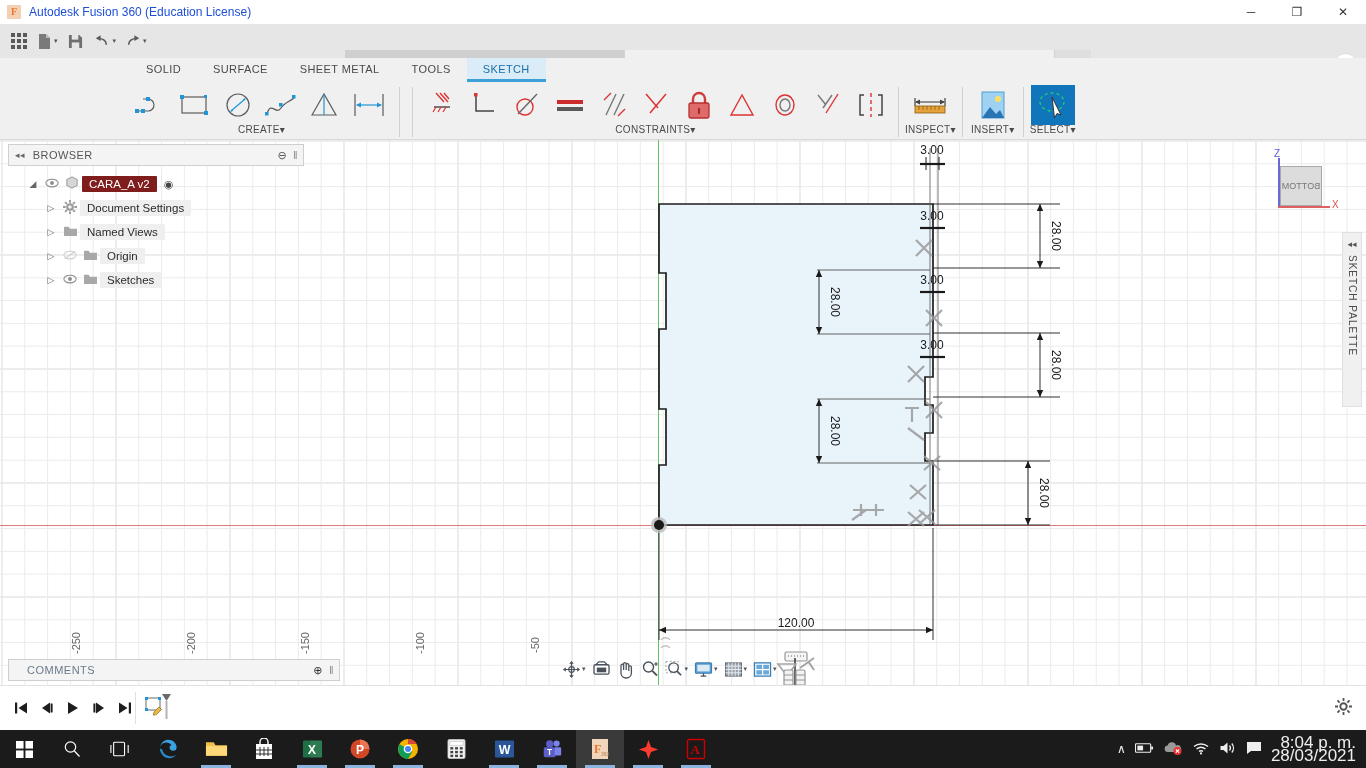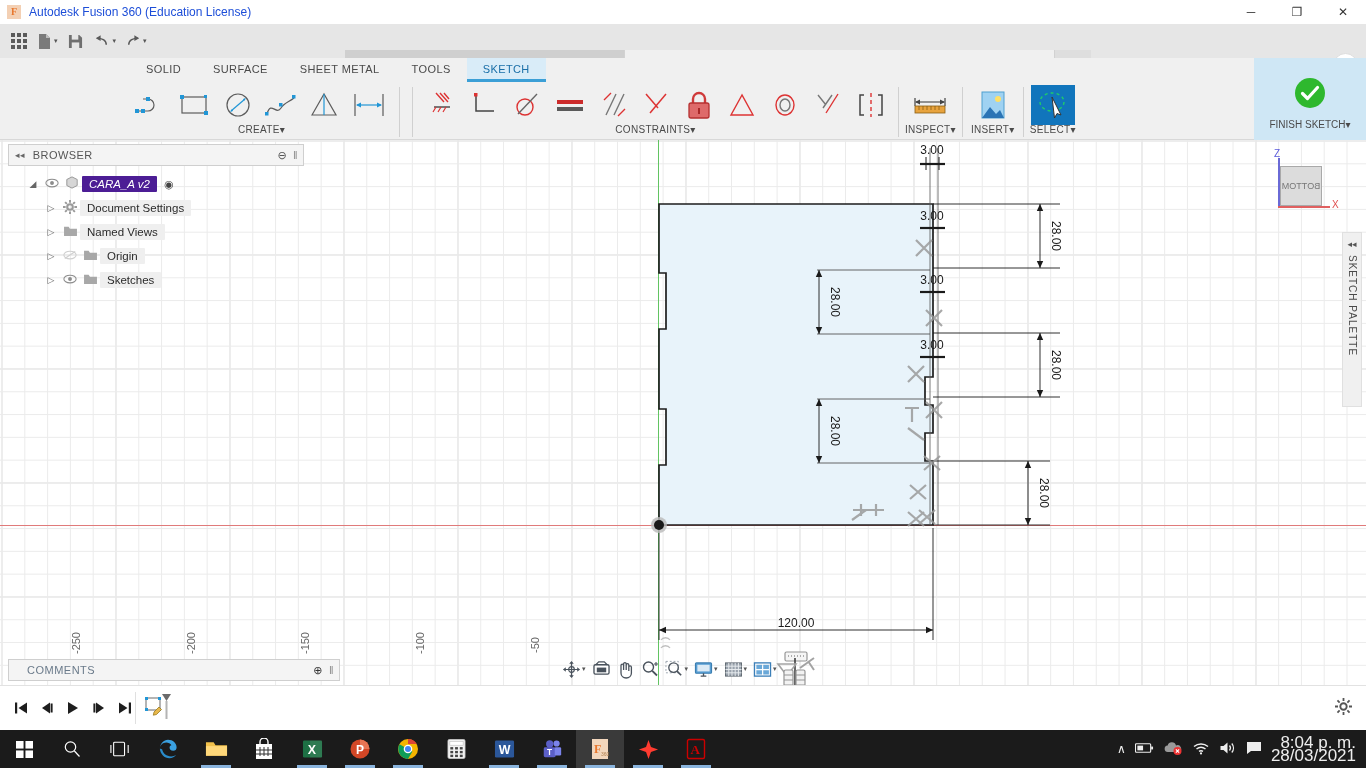--- a/index.html
+++ b/index.html
@@ -146,21 +146,21 @@
   .browser .coll { margin: 0 8px 0 6px; font-size: 9px; color: #666; }
   .browser .right-ic { position: absolute; right: 16px; font-size: 11px; color: #555; }
   .browser .grip { position: absolute; right: 5px; font-size: 11px; color: #888; }
 
   .tree { position: absolute; left: 24px; top: 32px; width: 280px; font-size: 11.5px; color: #2b2b2b; }
   .tnode { display: flex; align-items: center; height: 24px; }
   .tnode .arrow { width: 18px; text-align: center; color: #666; font-size: 9px; }
   .tnode .eye { width: 20px; text-align: center; color: #8c8c8c; font-size: 11px; }
   .tnode .tico { width: 20px; text-align: center; color: #9a9a9a; font-size: 12px; }
   .tnode .tlabel { padding: 2px 7px; background: #efefef; border-radius: 1px; }
-  .tnode.sel .tlabel { background: #4c1d95; color: #fff; font-style: italic; }
+  .tnode.sel .tlabel { background: #7f1d1d; color: #fff; }
   .tnode .dot-ic { margin-left: 7px; font-size: 11px; color: #444; }
 
   .comments {
     position: absolute; left: 8px; bottom: 4px; width: 332px; height: 22px;
     background: #f4f4f4; border: 1px solid #cfcfcf; display: flex;
     align-items: center; font-size: 11px; color: #6a7a8a; letter-spacing: .5px;
   }
   .comments span.lbl { margin-left: 18px; }
   .comments .plus { position: absolute; right: 16px; color: #333; font-size: 11px; }
   .comments .grip { position: absolute; right: 5px; font-size: 11px; color: #888; }
@@ -529,31 +529,20 @@
                 <path d="M19 11l9 18-4-1.5-2.5 4.5z" fill="#fff" stroke="#333" stroke-width="1"></path>
               </svg>
           </div>
         </div>
         <div class="plabel">
           <span>SELECT</span><span>▾</span>
         </div>
       </div>
     </div>
 
-    <div class="finish-sketch" style="top:0;height:82px;">
-      <div style="margin-top:6px;">
-        <svg width="36" height="36" viewBox="0 0 36 36">
-            <circle cx="18" cy="18" r="15" fill="#2eb82e"></circle>
-            <path d="M10.5 18.5l5 5 10-11" stroke="#fff" stroke-width="3.2" fill="none" stroke-linecap="round" stroke-linejoin="round"></path>
-          </svg>
-      </div>
-      <div style="font-size:10px;color:#4a4a4a;margin-top:2px;">
-        <span>FINISH SKETCH</span><span>▾</span>
-      </div>
-    </div>
   </div>
 
   <div class="canvas">
     <div class="grid-bg"></div>
     <div class="axis-x"></div>
     <div class="axis-y"></div>
 
     <div class="ruler-lbl" style="left:70px; top:492px;">-250</div>
     <div class="ruler-lbl" style="left:185px; top:492px;">-200</div>
     <div class="ruler-lbl" style="left:299px; top:492px;">-150</div>

